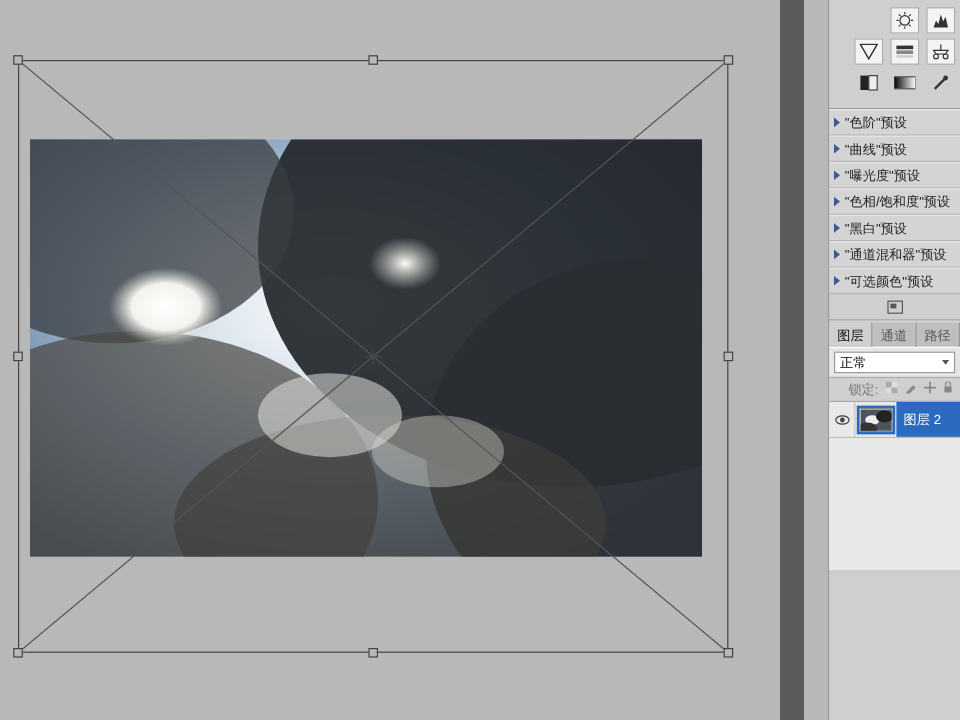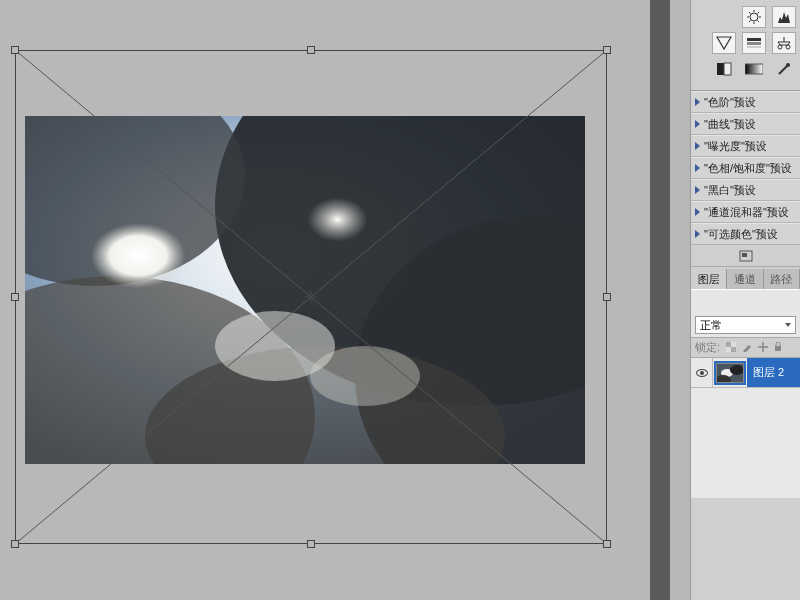--- a/index.html
+++ b/index.html
@@ -32,24 +32,24 @@
   .preset-label { color: #222; white-space: nowrap; overflow: hidden; }
   
   .mini-bar { height: 22px; display:flex; align-items:center; justify-content:center; border-bottom:1px solid #aaa; }
   
   .layers-panel { margin-top: 2px; }
   .tabs-row { display: flex; background: #bfbfbf; height: 20px; }
   .tab { flex: 1; display: flex; align-items: center; justify-content: center; color: #555; border-right: 1px solid #9a9a9a; cursor: pointer; }
   .tab.active { background: #cfcfcf; color: #111; }
   
   .blend-row { background: #e6e6e6; padding: 3px 4px; border-top:1px solid #fff; border-bottom:1px solid #aaa; }
-  .blend-select { width: 100%; height: 18px; background: #fff; border: 1px solid #999; padding-left: 4px; display:flex; align-items:center; position:relative;margin-top:23px;}
+  .blend-select { width: 100%; height: 18px; background: #fff; border: 1px solid #999; padding-left: 4px; display:flex; align-items:center; position:relative;}
   .blend-select:after { content:""; position:absolute; right:4px; top:6px; border-left:3px solid transparent; border-right:3px solid transparent; border-top:4px solid #555;}
   
-  .lock-row { height: 20px; background: #cfcfcf; display:flex; align-items:center; padding-left:4px; gap:6px; color:#777; border-bottom:1px solid #aaa;}
+  .lock-row { height: 20px; background: #cfcfcf; display:flex; align-items:center; padding-left:16px; gap:6px; color:#777; border-bottom:1px solid #aaa;}
   
   .layer-list { background: #e8e8e8; }
   .layer-row { height: 30px; display: flex; align-items: center; border-bottom: 1px solid #bbb; cursor:pointer; }
   .layer-row.selected .layer-name-box { background: #2a6bbf; color: #fff; }
   .eye-col { width: 22px; height: 100%; display:flex; align-items:center; justify-content:center; border-right: 1px solid #bbb; background:#e8e8e8;}
   .thumb-col { width: 34px; height: 100%; display:flex; align-items:center; justify-content:center; background:#e8e8e8;}
   .thumb { width: 28px; height: 20px; border: 1px solid #888; background:#fff; position:relative; overflow:hidden;}
   .thumb.selected-border { outline: 2px solid #2a6bbf; }
   .layer-name-box { flex:1; height:100%; display:flex; align-items:center; padding-left:6px; background:#e8e8e8; color:#222;}
   .layer-name-box.italic { font-style: italic; }

